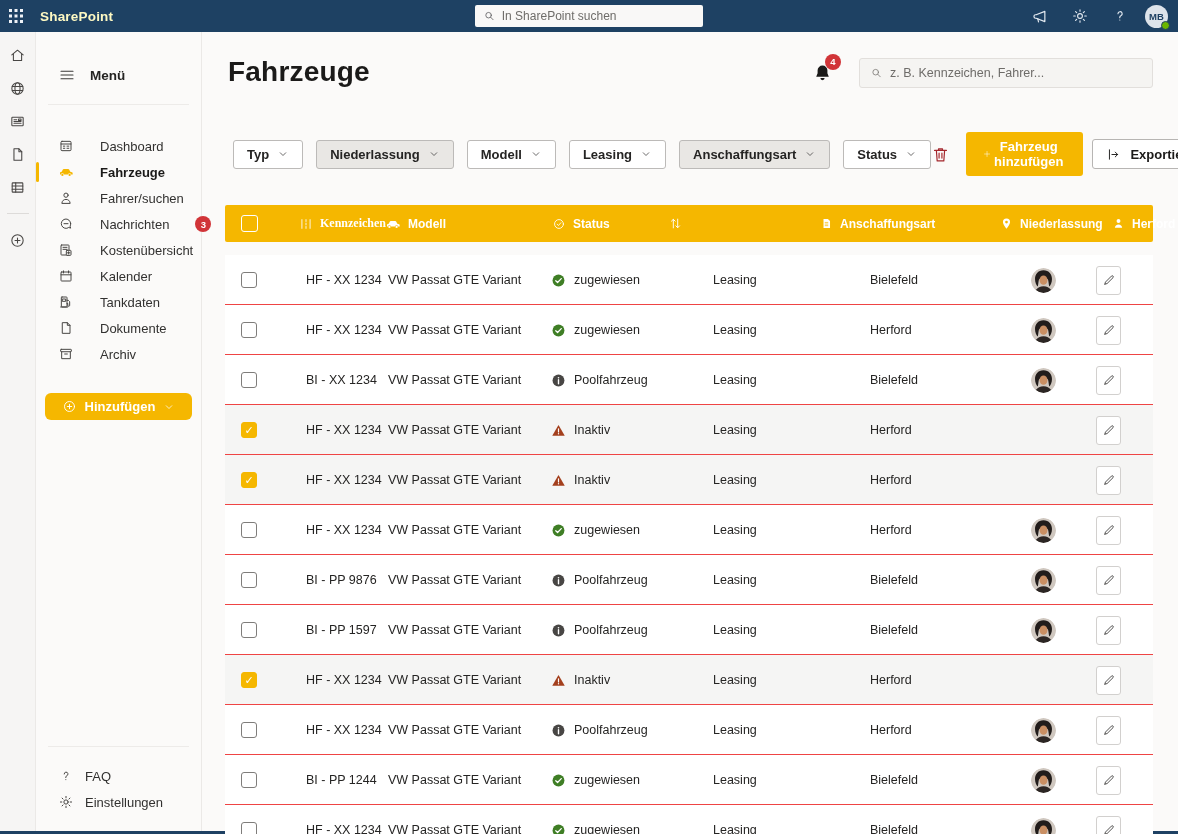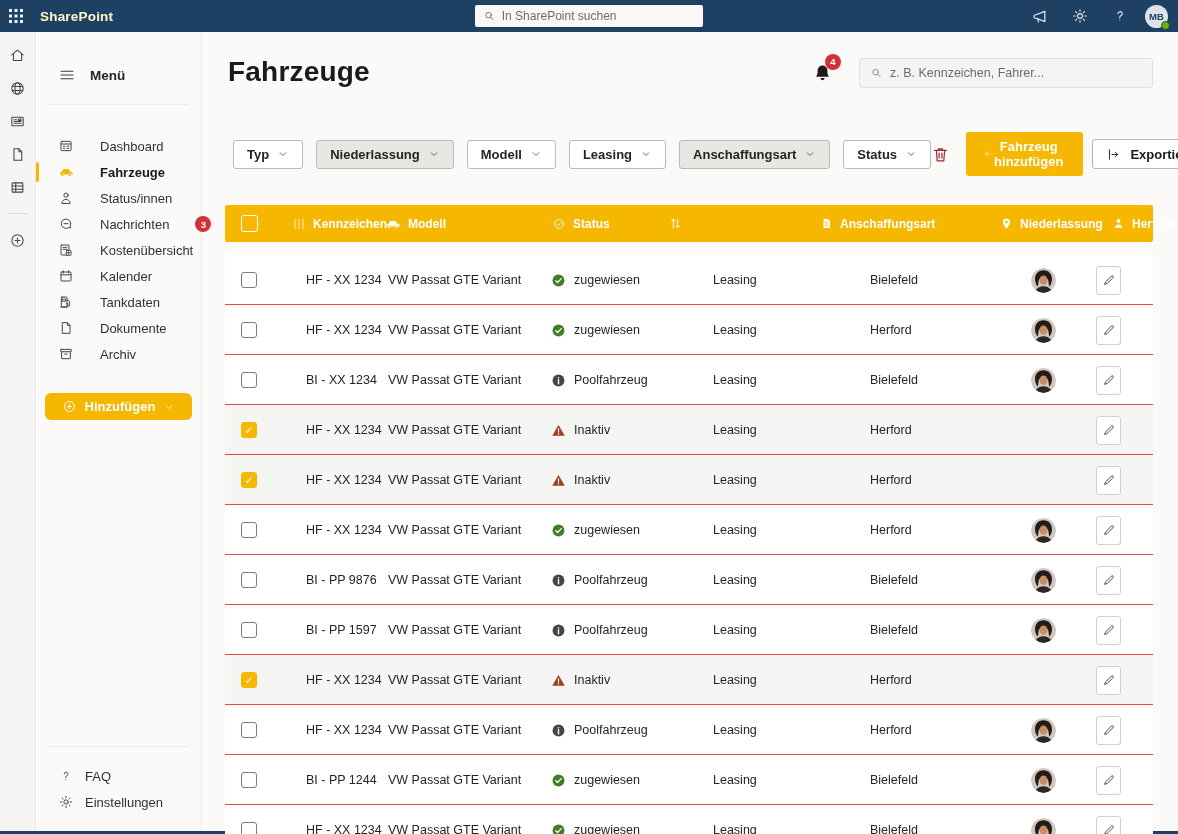--- a/index.html
+++ b/index.html
@@ -79,21 +79,21 @@
   .actions { margin-left:auto; display:flex; align-items:center; gap:9px; }
   .trash-btn { border:none; background:transparent; color:#a4262c; cursor:pointer; margin-right:7px; display:flex; }
   .primary-btn { height:44px; padding:0 17px; border:none; border-radius:3px; background:#f5b700; color:#fff;
     font:600 13px "Liberation Sans","DejaVu Sans",sans-serif; display:flex; align-items:center; cursor:pointer; }
   .ghost-btn { height:30px; padding:0 13px; border:1px solid #b7b5b3; border-radius:3px; background:#fff; color:#1b1a19;
     font:600 13px "Liberation Sans","DejaVu Sans",sans-serif; display:flex; align-items:center; gap:9px; cursor:pointer; }
 
   
   .vtable { margin-top:29px; }
   .vhead { position:relative; height:37px; background:#f5b700; border-radius:2px; color:#fff; font-weight:700; font-size:12px; }
-  .vhead .hcell { position:absolute; top:0; height:37px; display:flex; align-items:center; gap:7px; white-space:nowrap; } .h-kz { left:67px; } .h-mod { left:160px; } .h-st { left:327px; }
+  .vhead .hcell { position:absolute; top:0; height:37px; display:flex; align-items:center; gap:7px; white-space:nowrap; } .h-kz { left:74px;font-family:Liberation Serif, serif; } .h-mod { left:160px; } .h-st { left:327px; }
   .h-sort { left:443px; cursor:pointer; } .h-an { left:595px; } .h-ni { left:775px; } .h-fa { left:887px; }
   .vbody { margin-top:13px; }
   .vrow { position:relative; height:50px; background:#fff; border-bottom:1px solid #ef4444; }
   .vrow.selected { background:#f5f5f4; }
   .cell { position:absolute; top:0; height:50px; display:flex; align-items:center; font-size:12.5px; color:#252423; white-space:nowrap; }
   .c-kz { left:81px; } .c-mod { left:163px; } .c-st { left:326px; gap:8px; } .c-an { left:488px; }
   .c-ni { left:645px; } .c-av { left:806px; } .c-ed { left:871px; }
 
   .cb { width:16px; height:16px; border:1.5px solid #7f7d7b; border-radius:3px; background:#fff; cursor:pointer;
     display:flex; align-items:center; justify-content:center; }
@@ -433,21 +433,21 @@
           <span class="nav-label">Fahrzeuge</span>
 
         </div>
 
         <div class="nav-item">
           <span class="nav-ic">
             <svg width="16" height="16">
               <use href="#icon-person"></use>
             </svg>
           </span>
-          <span class="nav-label">Status/innen</span>
+          <span class="nav-label">Fahrer/suchen</span>
 
         </div>
 
         <div class="nav-item">
           <span class="nav-ic">
             <svg width="16" height="16">
               <use href="#icon-chat"></use>
             </svg>
           </span>
           <span class="nav-label">Nachrichten</span>

